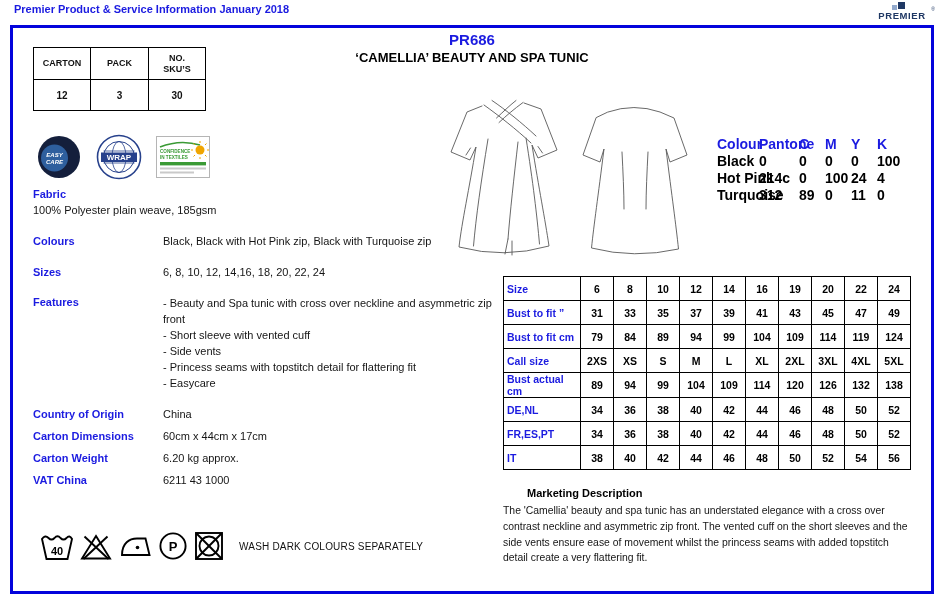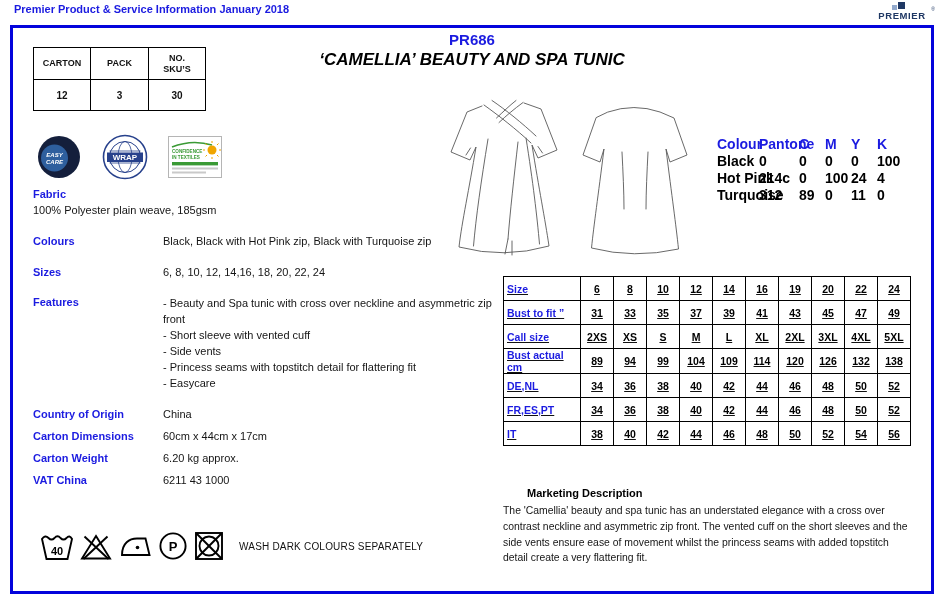--- a/index.html
+++ b/index.html
@@ -25,39 +25,39 @@
   
   .carton{left:33px;top:47px;display:grid;grid-template-columns:57px 58px 57px;
     border-top:1px solid #000;border-left:1px solid #000;font-weight:bold;}
   .carton-cell{border-right:1px solid #000;border-bottom:1px solid #000;
     display:flex;align-items:center;justify-content:center;text-align:center;background:#fff;}
   .carton-head{height:31px;font-size:9px;line-height:1.15;padding:0 6px;}
   .carton-val{height:30px;font-size:10px;}
 
   
   .prod-code{left:10px;top:31px;width:924px;text-align:center;font-size:15px;font-weight:bold;color:#1b1be0;}
-  .prod-name{left:10px;top:50px;width:924px;text-align:center;font-size:17px;font-weight:bold;color:#000;font-style:italic;}
-
-  
-  .certs{left:36px;top:134px;display:flex;align-items:center;gap:20px;}
+  .prod-name{left:10px;top:50px;width:924px;text-align:center;font-size:13px;font-weight:bold;color:#000;}
+
+  
+  .certs{left:36px;top:134px;display:flex;align-items:center;gap:14px;}
 
   
   .lab{font-size:11px;font-weight:bold;color:#1b1be0;}
   .val{font-size:11px;color:#151515;}
   .features-list div{line-height:16px;}
 
   
   .pantone{left:717px;top:136px;display:grid;
     grid-template-columns:42px 40px 26px 26px 26px 24px;grid-auto-rows:17px;
     font-size:14px;font-weight:bold;}
   .p-cell{color:#000;white-space:nowrap;}
   .p-head{color:#1b1be0;}
 
   
-  .size-table{left:503px;top:276px;border-collapse:collapse;table-layout:fixed;text-decoration:underline;}
+  .size-table{left:503px;top:276px;border-collapse:collapse;table-layout:fixed;}
   .size-table th,.size-table td{border:1px solid #000;height:23px;font-size:10.5px;font-weight:bold;padding:0;}
   .size-table th{width:73px;text-align:left;padding-left:3px;color:#1b1be0;}
   .size-table td{width:32px;text-align:center;color:#000;}
 
   
   .mk-title{left:503px;top:487px;font-size:11px;font-weight:bold;color:#000;margin-left:24px;}
   .mk-body{left:503px;top:503px;width:408px;font-size:10.4px;line-height:15.8px;color:#151515;}
 
   
   .care{left:40px;top:531px;display:flex;align-items:center;gap:6px;}
@@ -226,20 +226,33 @@
         <td>35</td>
         <td>37</td>
         <td>39</td>
         <td>41</td>
         <td>43</td>
         <td>45</td>
         <td>47</td>
         <td>49</td>
       </tr>
       <tr>
+        <th>Bust to fit cm</th>
+        <td>79</td>
+        <td>84</td>
+        <td>89</td>
+        <td>94</td>
+        <td>99</td>
+        <td>104</td>
+        <td>109</td>
+        <td>114</td>
+        <td>119</td>
+        <td>124</td>
+      </tr>
+      <tr>
         <th>Call size</th>
         <td>2XS</td>
         <td>XS</td>
         <td>S</td>
         <td>M</td>
         <td>L</td>
         <td>XL</td>
         <td>2XL</td>
         <td>3XL</td>
         <td>4XL</td>

